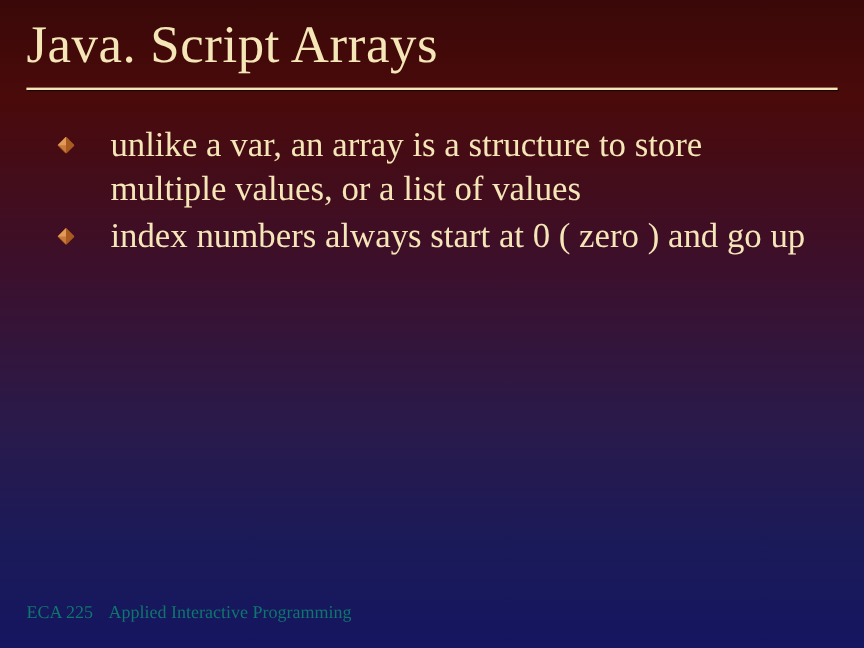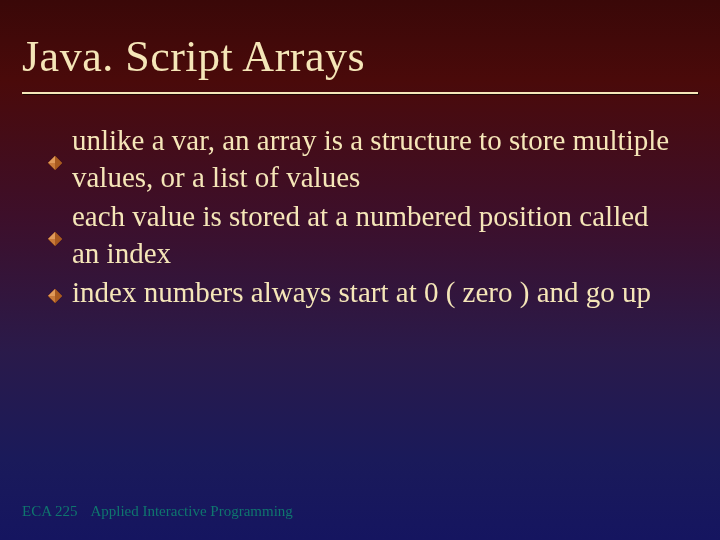--- a/index.html
+++ b/index.html
@@ -7,37 +7,38 @@
   body {
     background: linear-gradient(180deg, #3a0808 0%, #4a0a0a 15%, #3d0f2a 40%, #2a1a4a 65%, #1a1a5a 85%, #151560 100%);
     font-family: "Times New Roman", Times, serif;
     color: #f5e6b8;
     position: relative;
   }
   .title {
     font-size: 44px;
     font-weight: normal;
     color: #f5e6b8;
-    padding: 31px 0 6px 22px;
+    padding: 12px 0 6px 22px;
     letter-spacing: 0.5px;
   }
   .underline {
     height: 2px;
     background: #f5e6b8;
     margin: 4px 22px 0 22px;
     box-shadow: 1px 1px 0 rgba(0,0,0,0.6);
   }
   .content {
     padding: 28px 40px 0 48px;
   }
   .bullet-item {
     display: flex;
-    align-items: center;
+    align-items: flex-start;
     margin-bottom: 2px;
     line-height: 1.28;
+    gap: 20px;
   }
   .bullet-icon {
     flex: 0 0 auto;
     width: 18px;
     height: 18px;
     margin-top: 11px;
     margin-right: 6px;
     position: relative;
   }
   .bullet-icon svg { display: block; }
@@ -72,30 +73,20 @@
     <span class="bullet-text">unlike a var, an array is a structure to store multiple values, or a list of values</span>
   </div>
   <div class="bullet-item">
     <span class="bullet-icon">
       <svg width="14" height="14" viewBox="0 0 14 14">
           <polygon points="7,0 14,7 7,14 0,7" fill="#c97a3a" stroke="#7a3a10" stroke-width="0.6"></polygon>
           <polygon points="7,0 14,7 7,14" fill="#a85a20"></polygon>
           <polygon points="7,0 0,7 7,7" fill="#e09a5a"></polygon>
         </svg>
     </span>
-    <span class="bullet-text">each value is stored at a numbered position called an index</span>
-  </div>
-  <div class="bullet-item">
-    <span class="bullet-icon">
-      <svg width="14" height="14" viewBox="0 0 14 14">
-          <polygon points="7,0 14,7 7,14 0,7" fill="#c97a3a" stroke="#7a3a10" stroke-width="0.6"></polygon>
-          <polygon points="7,0 14,7 7,14" fill="#a85a20"></polygon>
-          <polygon points="7,0 0,7 7,7" fill="#e09a5a"></polygon>
-        </svg>
-    </span>
     <span class="bullet-text">index numbers always start at 0 ( zero ) and go up</span>
   </div>
 </div>
 
 <div class="footer">
   <span class="course">ECA 225</span>
   <span>Applied Interactive Programming</span>
 </div>
 
 </body></html>

